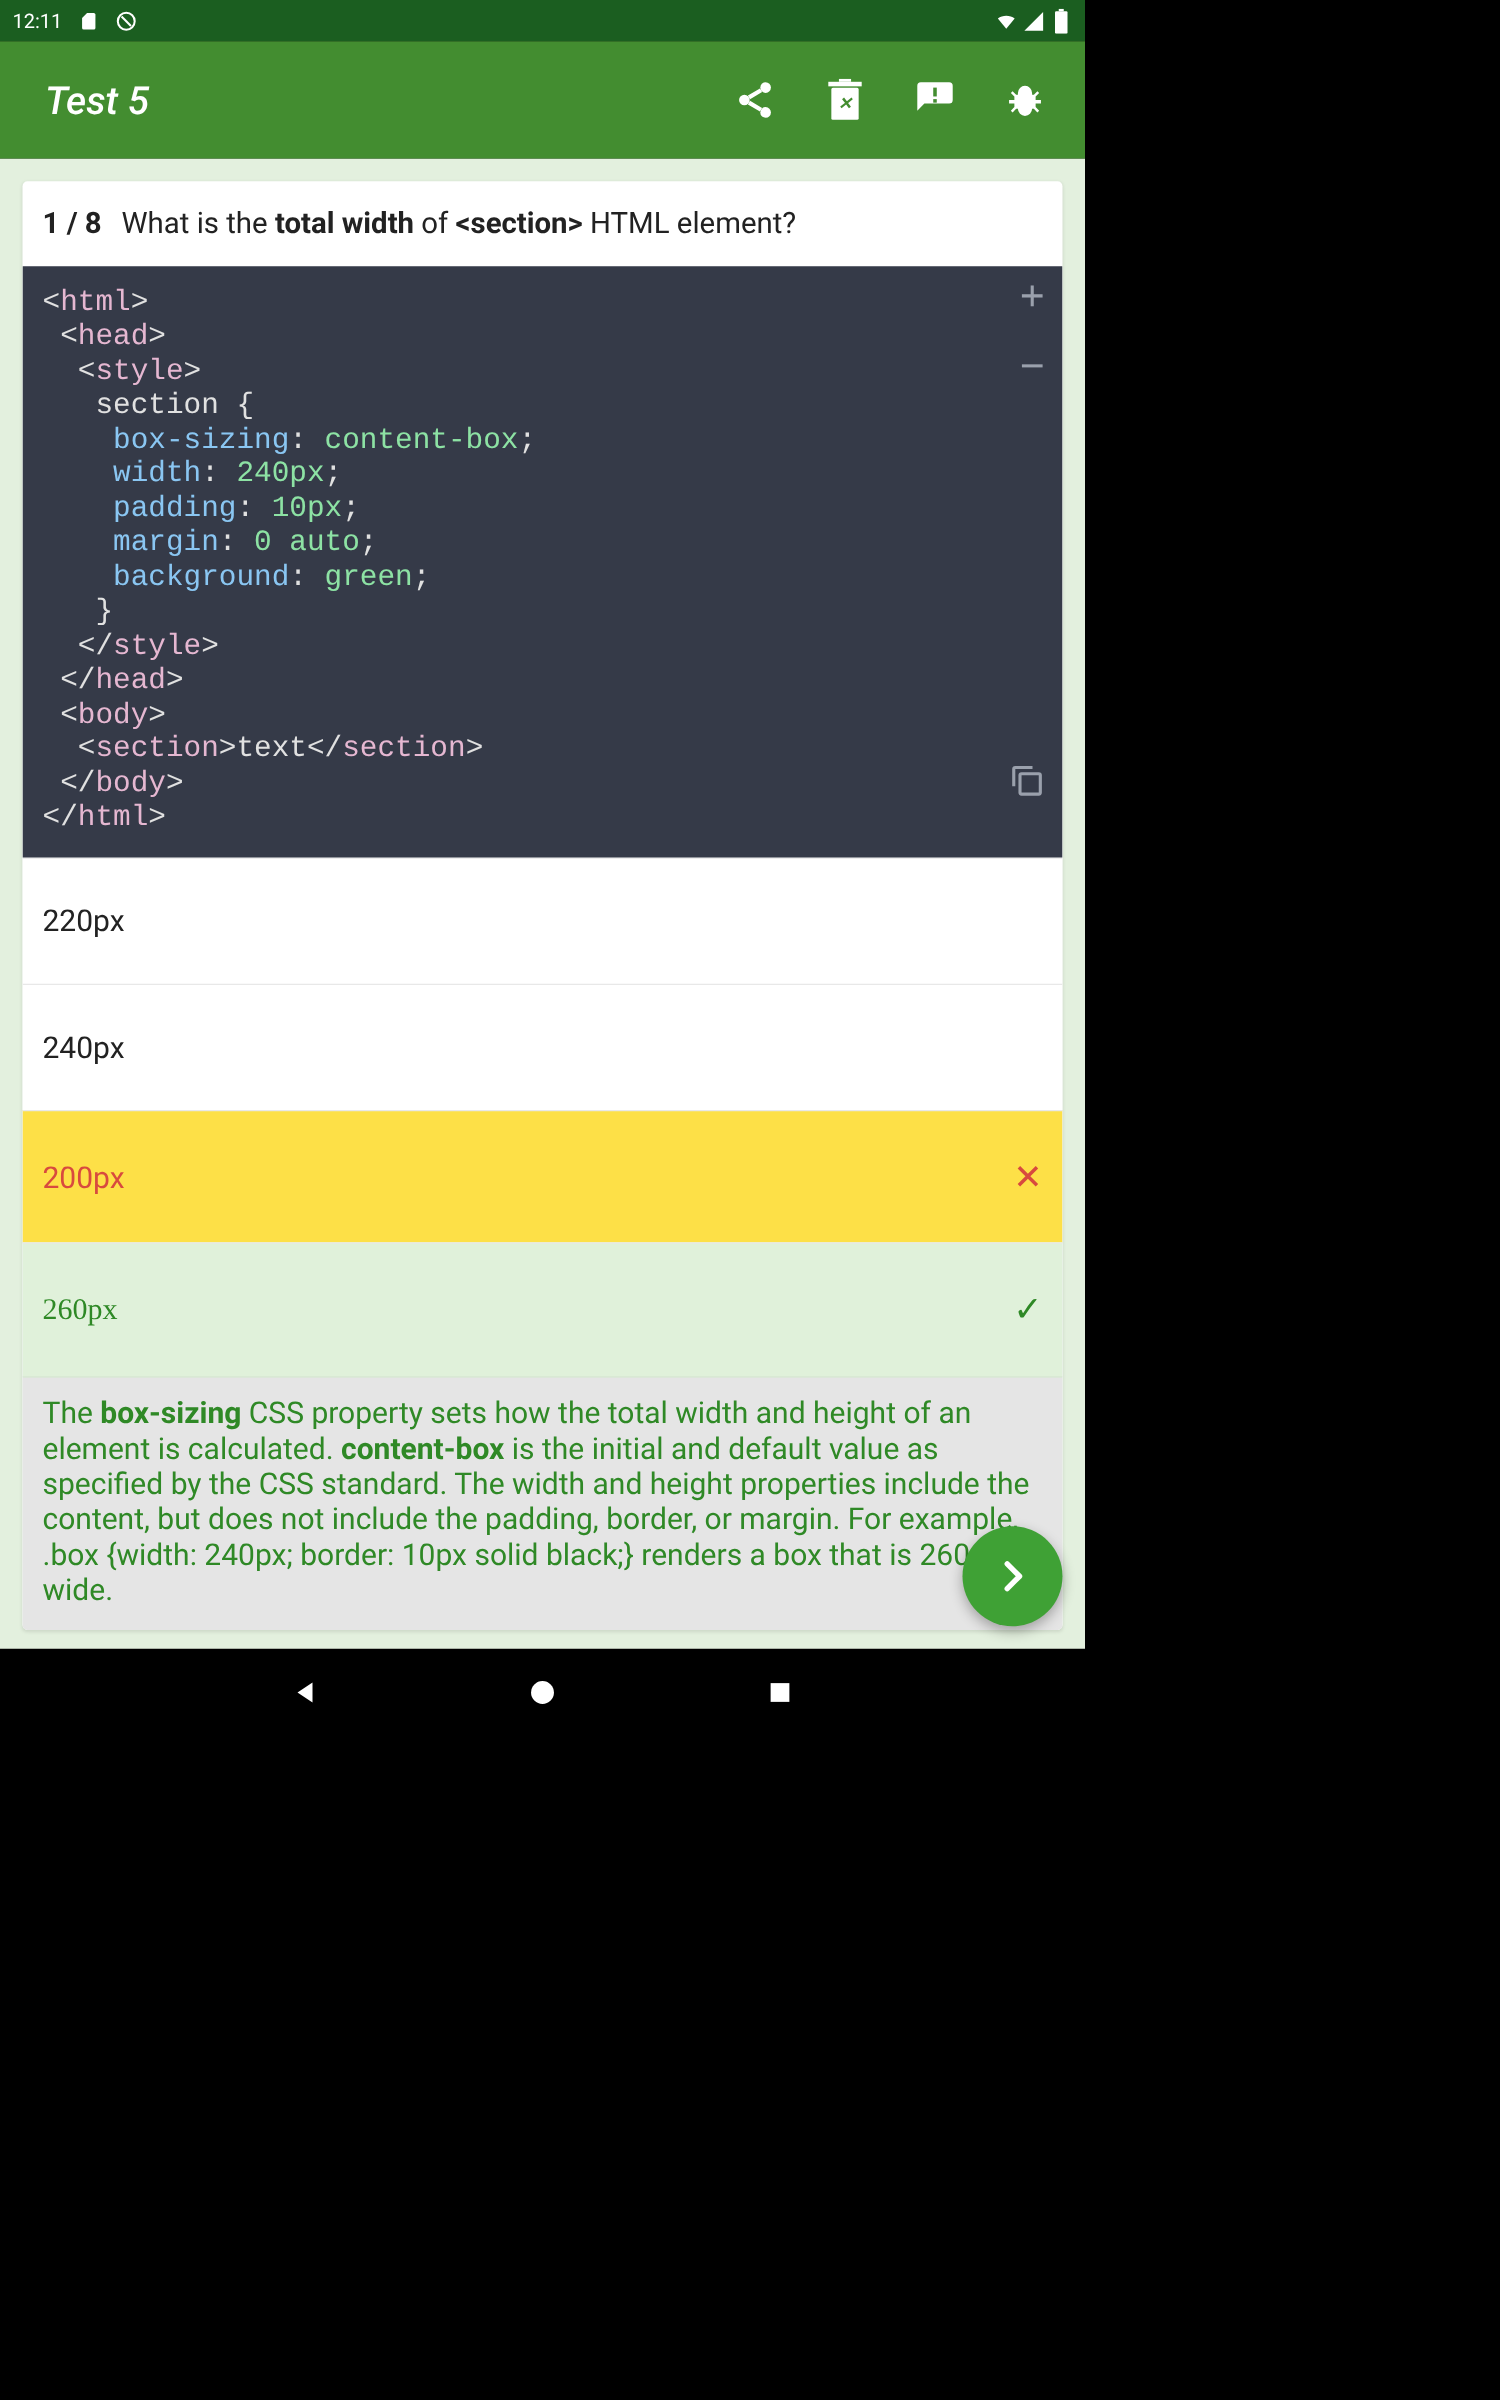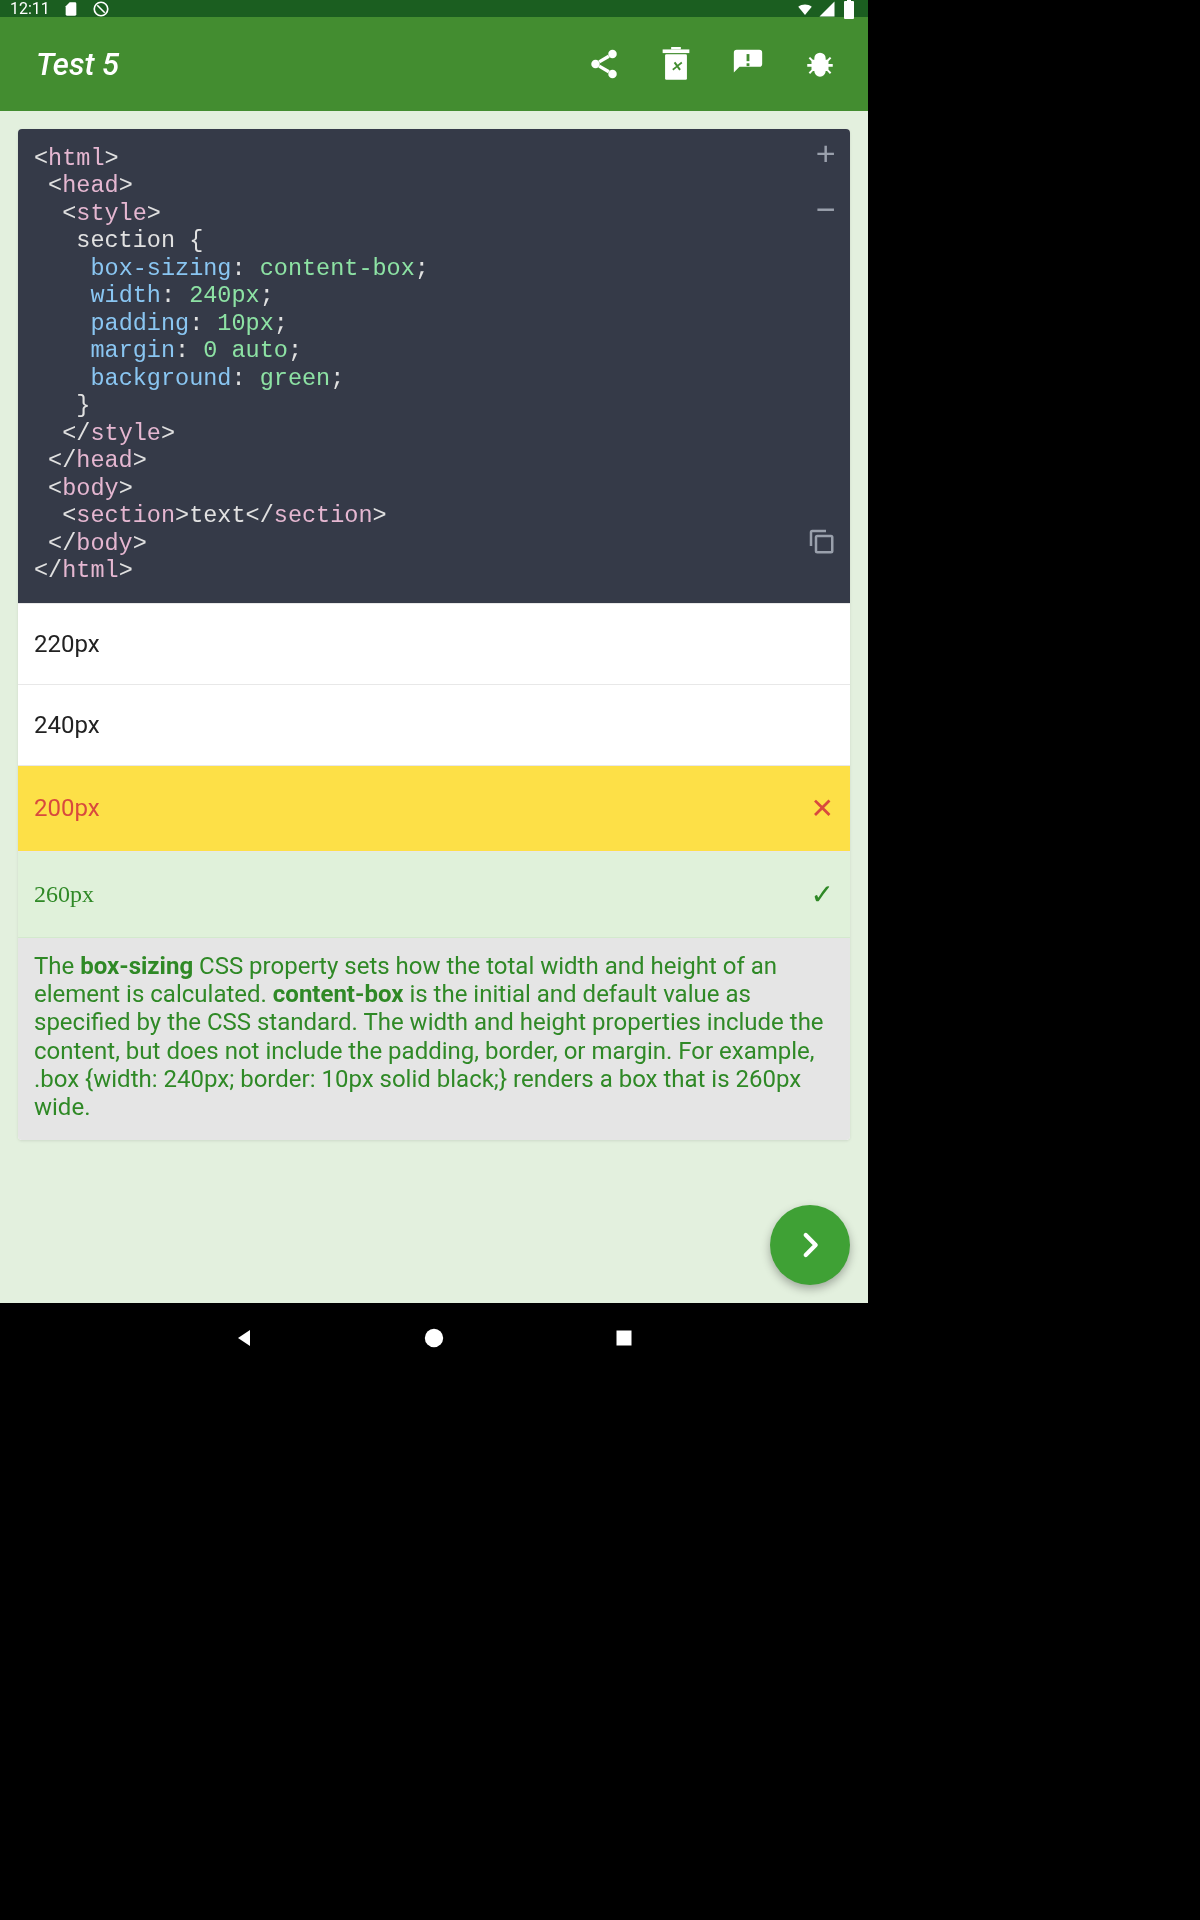--- a/index.html
+++ b/index.html
@@ -1,19 +1,19 @@
 <!DOCTYPE html>
 <html><head>
 <meta charset="utf-8">
 <style>
   * { margin: 0; padding: 0; box-sizing: border-box; }
   html, body { width: 868px; height: 1389px; font-family: Roboto, Arial, sans-serif; background: #000; }
   
   .status-bar {
-    height: 17px;
+    height: 33px;
     background: #1b5e20;
     color: #fff;
     display: flex;
     align-items: center;
     padding: 0 10px;
     font-size: 16px;
   }
   .status-left { display: flex; align-items: center; gap: 12px; }
   .status-right { margin-left: auto; display: flex; align-items: center; gap: 4px; }
   .status-icon { width: 18px; height: 18px; display: inline-flex; align-items: center; justify-content: center; }
@@ -70,21 +70,21 @@
   .tok-val { color: #8de2a4; }
   .tok-punc { color: #e1e1e1; }
   .tok-text { color: #e1e1e1; }
   
   .code-controls-top { position: absolute; top: 10px; right: 14px; display: flex; flex-direction: column; gap: 22px; align-items: center; }
   .code-ctrl { color: #9aa0ac; font-size: 34px; line-height: 1; cursor: pointer; font-weight: 300; }
   .code-copy { position: absolute; bottom: 12px; right: 14px; color: #9aa0ac; cursor: pointer; }
   
   .answer-list { }
   .answer-item {
-    padding: 26px 16px;
+    padding: 36px 16px;
     font-size: 24px;
     border-top: 1px solid #e8e8e8;
     display: flex;
     align-items: center;
     justify-content: space-between;
     cursor: pointer;
   }
   .answer-item.default { color: #222; background: #fff; }
   .answer-item.wrong { color: #d84a3e; background: #fde047; }
   .answer-item.correct { color: #2f8926; background: #e0f1da; font-family: Liberation Serif, serif; }
@@ -195,20 +195,24 @@
       <svg width="34" height="34" viewBox="0 0 24 24" fill="#fff">
           <path d="M12 4a4 4 0 0 1 4 4v1h1l2-2 1 1-2 2v2h3v2h-3v2l2 2-1 1-2-2h-1a4 4 0 0 1-8 0H7l-2 2-1-1 2-2v-2H3v-2h3v-2L4 8l1-1 2 2h1V8a4 4 0 0 1 4-4z"></path>
         </svg>
     </div>
   </div>
 </div>
 
 <div class="content-area">
   <div class="card">
 
+    <div class="question-header">
+      <span class="q-counter">1 / 8</span>
+      <span>What is the </span><span class="q-bold">total width</span><span> of </span><span class="q-bold">&lt;section&gt;</span><span> HTML element?</span>
+    </div>
 
     <div class="code-block"><span class="tok-punc">&lt;</span><span class="tok-tag">html</span><span class="tok-punc">&gt;</span>
 <span class="tok-punc"> &lt;</span><span class="tok-tag">head</span><span class="tok-punc">&gt;</span>
 <span class="tok-punc">  &lt;</span><span class="tok-tag">style</span><span class="tok-punc">&gt;</span>
 <span class="tok-text">   section {</span>
 <span class="tok-text">    </span><span class="tok-key">box-sizing</span><span class="tok-punc">: </span><span class="tok-val">content-box</span><span class="tok-punc">;</span>
 <span class="tok-text">    </span><span class="tok-key">width</span><span class="tok-punc">: </span><span class="tok-val">240px</span><span class="tok-punc">;</span>
 <span class="tok-text">    </span><span class="tok-key">padding</span><span class="tok-punc">: </span><span class="tok-val">10px</span><span class="tok-punc">;</span>
 <span class="tok-text">    </span><span class="tok-key">margin</span><span class="tok-punc">: </span><span class="tok-val">0 auto</span><span class="tok-punc">;</span>
 <span class="tok-text">    </span><span class="tok-key">background</span><span class="tok-punc">: </span><span class="tok-val">green</span><span class="tok-punc">;</span>

